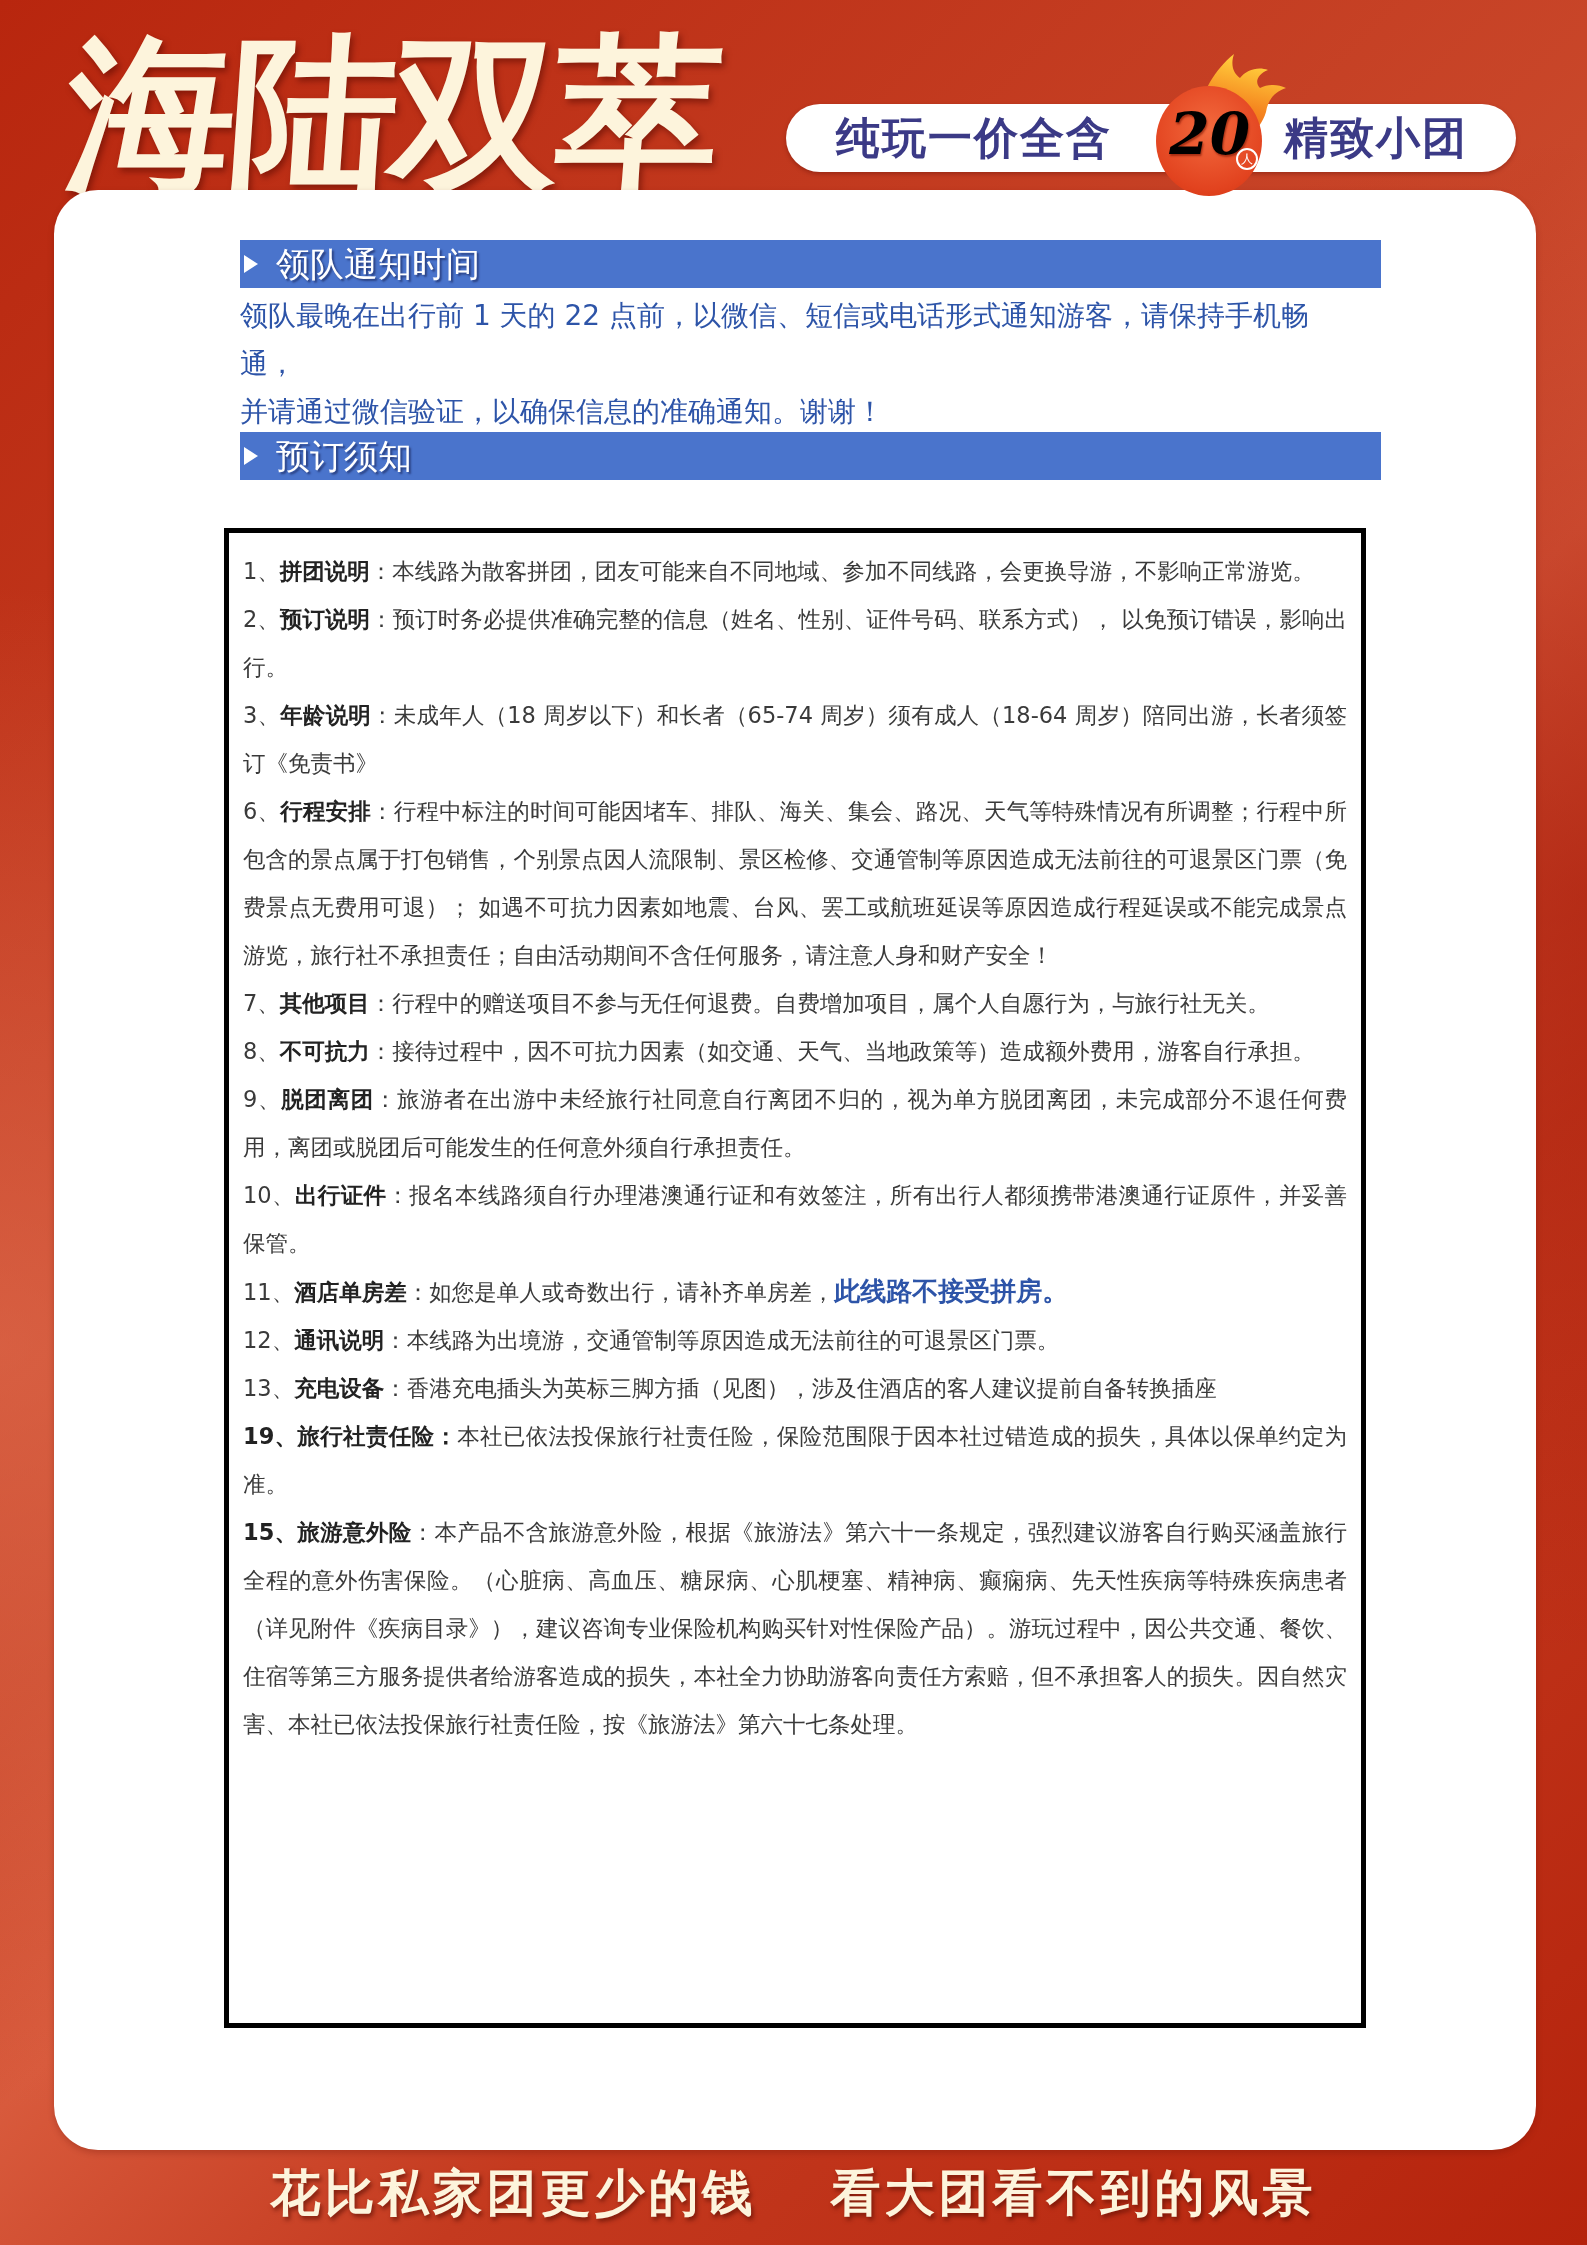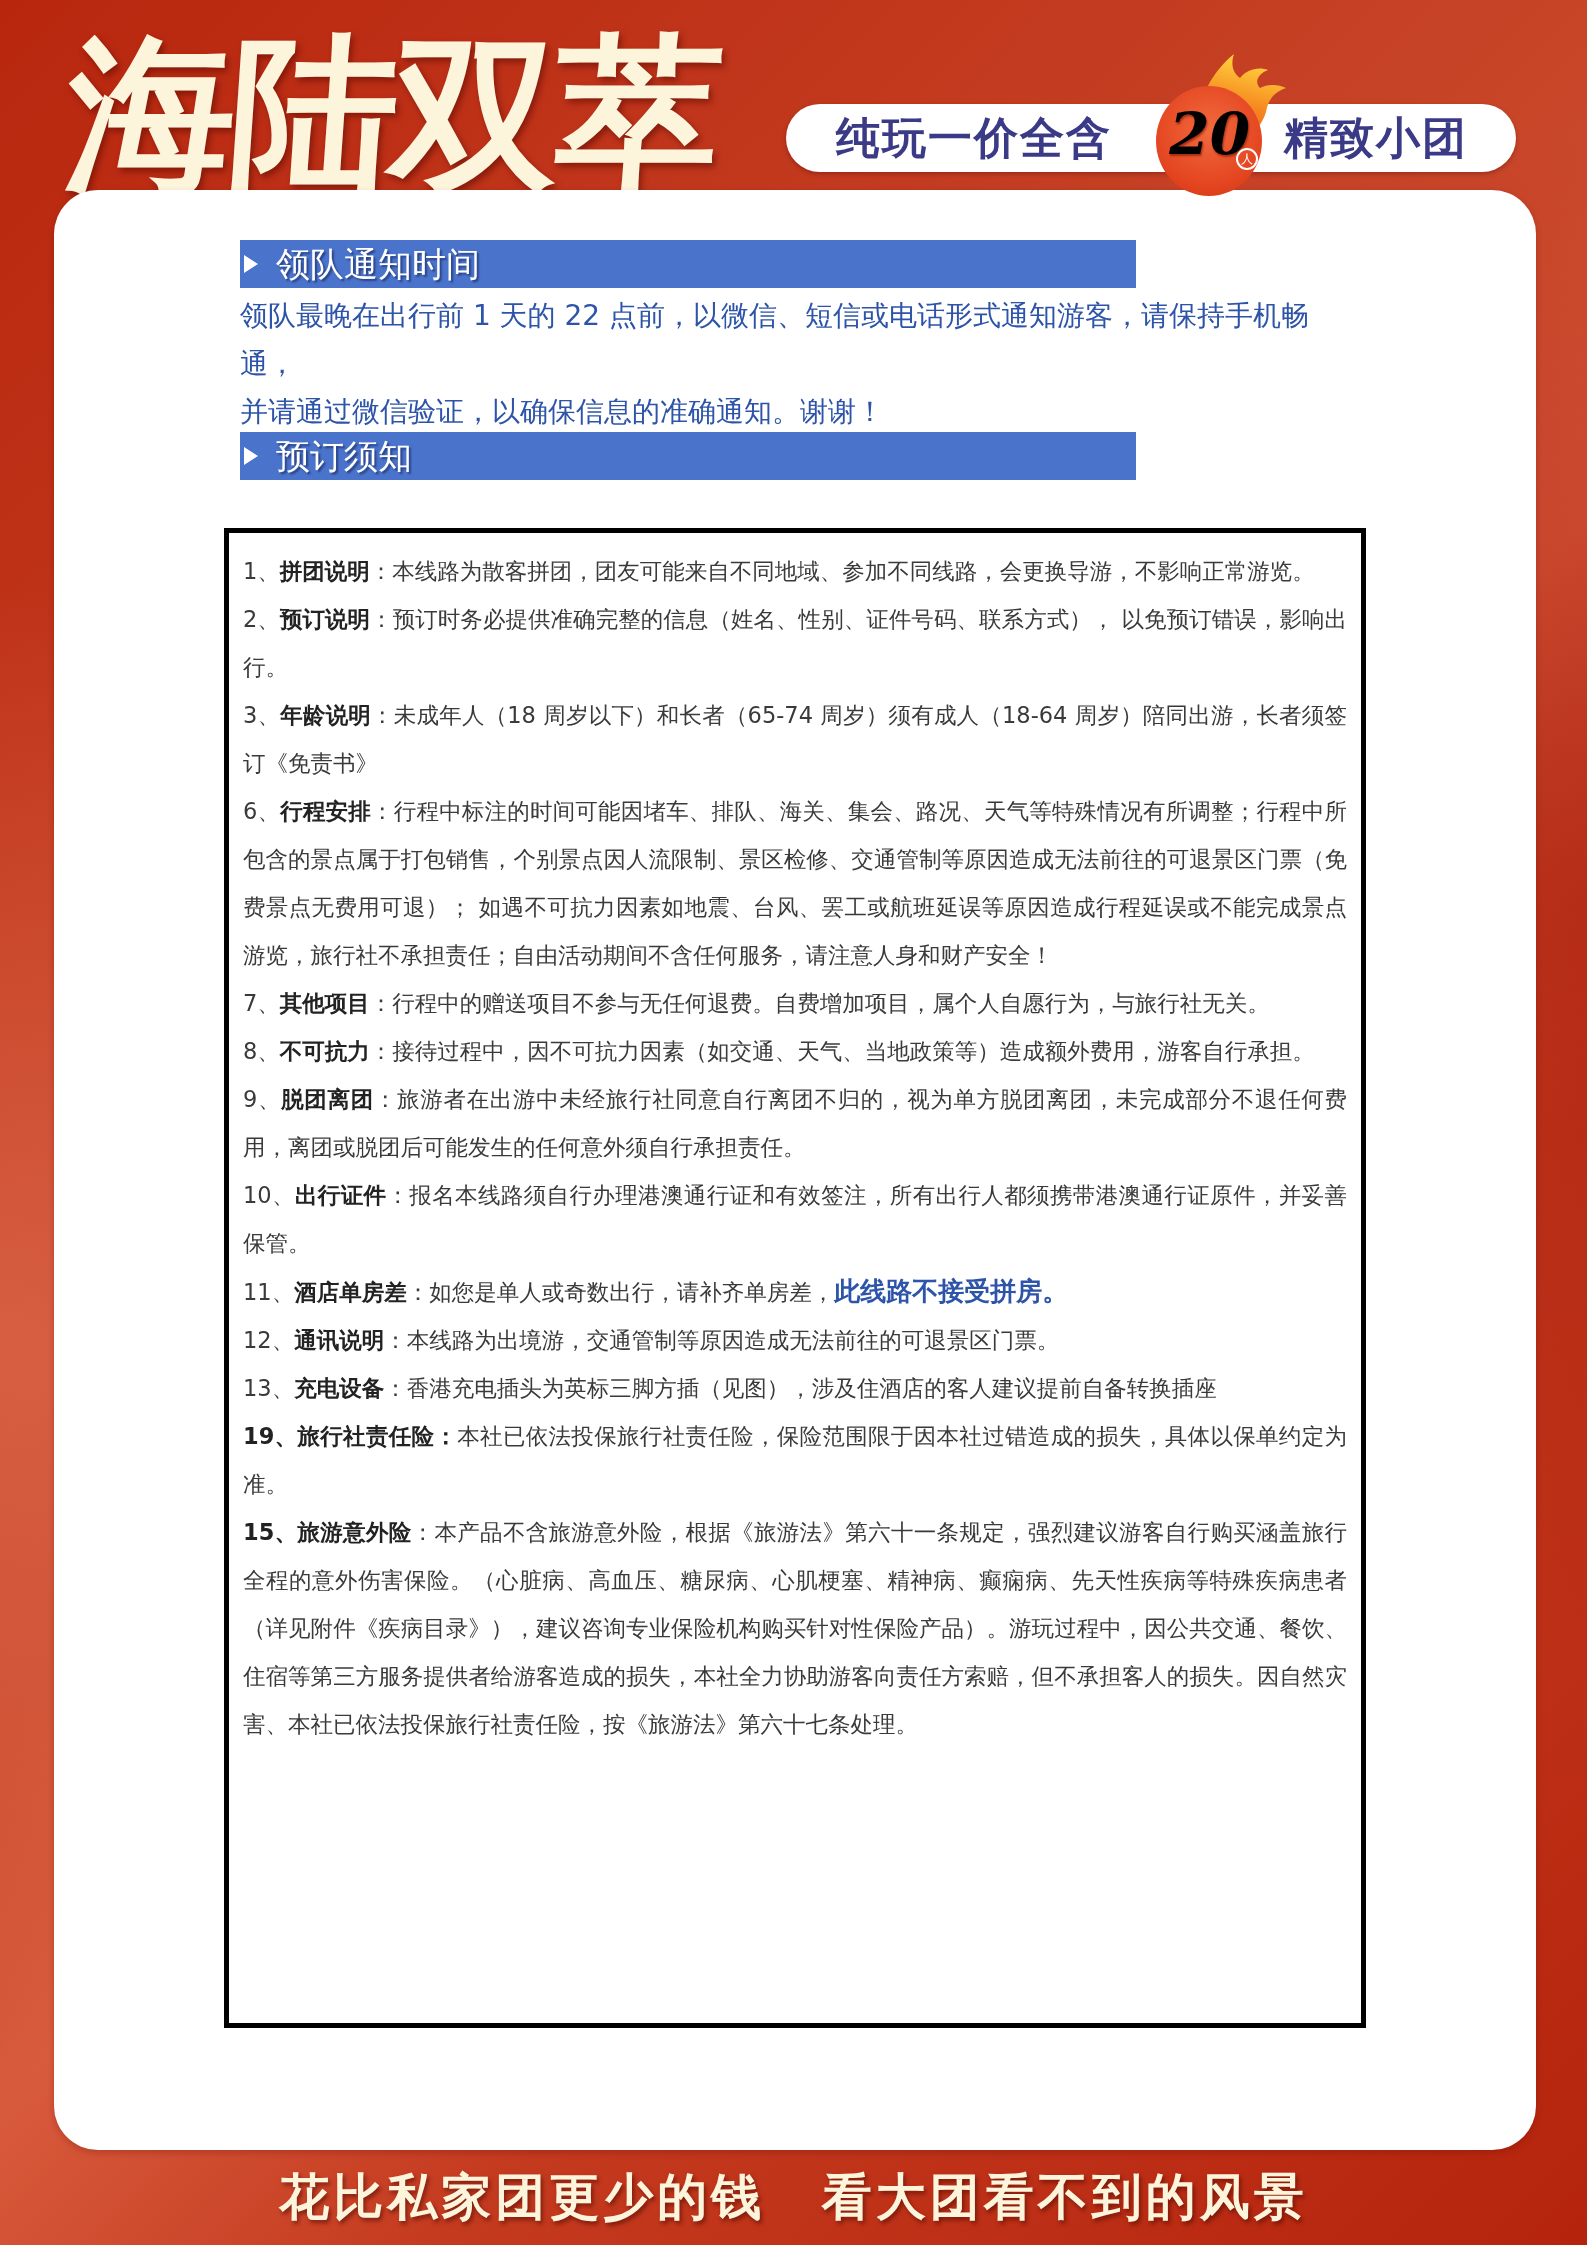--- a/index.html
+++ b/index.html
@@ -72,21 +72,21 @@
     .card {
       position: absolute; left: 54px; top: 190px;
       width: 1482px; height: 1960px;
       background: #ffffff;
       border-radius: 44px;
       box-shadow: 0 3px 6px rgba(90,10,0,0.25);
       z-index: 2;
     }
     .section-bar {
       position: absolute; left: 240px;
-      width: 896px; height: 48px;
+      width: 1141px; height: 48px;
       background: #4a74cc;
       z-index: 3;
       text-align: right;
     }
     .section-bar .tri {
       position: absolute; left: 4px; top: 15px;
       width: 0; height: 0;
       border-top: 9px solid transparent;
       border-bottom: 9px solid transparent;
       border-left: 14px solid #ffffff;
@@ -112,21 +112,21 @@
     .term {
       font-size: 22.5px; line-height: 48px; color: #3a3a3a;
       text-align: justify;
     }
     .term .head { color: #222222; font-weight: bold; }
     .term .num { color: #3a3a3a; }
     .term .num.bold { font-weight: bold; color: #222; }
     .term .hl { color: #2d54a8; font-size: 26px; font-weight: bold; }
     .footer-slogan {
       position: absolute; left: 0; top: 2165px; width: 1587px; text-align: center;
-      font-family: Liberation Serif, serif;
+      font-family: Liberation Mono, monospace;
       font-weight: bold;
       font-size: 50px; color: #fdf4dc; line-height: 64px;
       letter-spacing: 4px;
       text-shadow: 2px 3px 4px rgba(80,10,0,0.6);
       z-index: 3;
       word-spacing: 40px;
     }
   </style>
 </head>
 <body>

